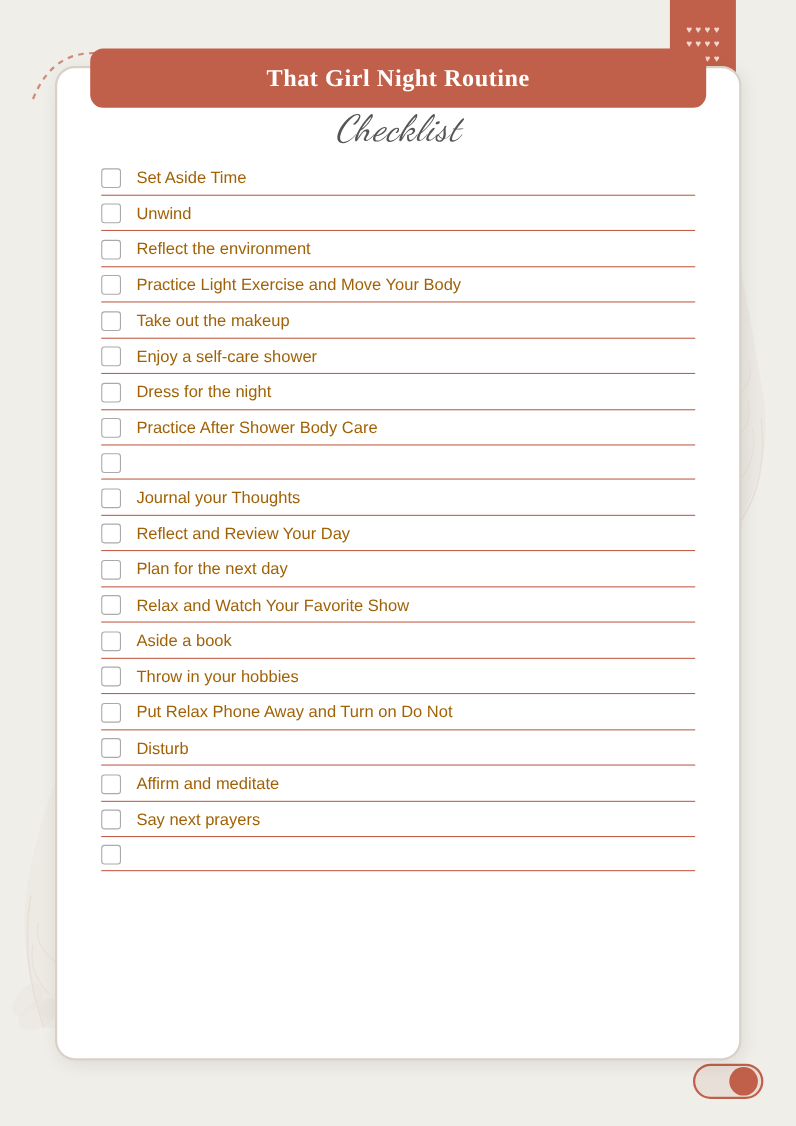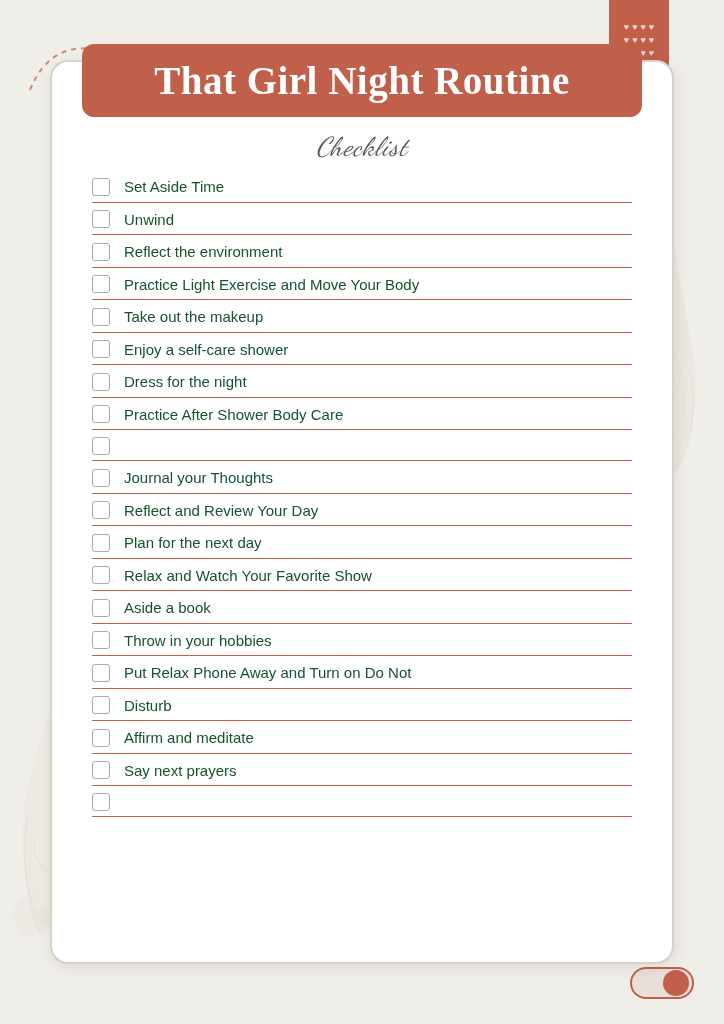--- a/index.html
+++ b/index.html
@@ -118,33 +118,33 @@
     .title-banner {
       background-color: #c1604a;
       border-radius: 12px;
       margin: -18px 30px 0 30px;
       padding: 14px 20px;
       text-align: center;
     }
 
     .title-text {
       color: white;
-      font-size: 39px;
+      font-size: 22px;
       font-family: 'Georgia', serif;
       font-weight: bold;
       letter-spacing: 0.5px;
     }
 
     
     .checklist-subtitle {
       text-align: center;
       font-family: cursive, 'Dancing Script', Georgia;
-      font-size: 26px;
+      font-size: 33px;
       color: #555;
-      margin: 14px 0 8px 0;
+      margin: 0 0 8px 0;
       font-style: italic;
       font-weight: 300;
       letter-spacing: 1px;
     }
 
     
     .checklist-container {
       flex: 1;
       overflow: hidden;
       padding: 0 40px 0 40px;
@@ -166,21 +166,21 @@
       width: 18px;
       height: 18px;
       border: 1.5px solid #aaa;
       border-radius: 3px;
       flex-shrink: 0;
       background: white;
     }
 
     .item-text {
       font-size: 15px;
-      color: #14532d;
+      color: #a16207;
       font-family: Arial, sans-serif;
       flex: 1;
       line-height: 1.3;
     }
 
     
     .curve-deco {
       position: absolute;
       top: 30px;
       left: 20px;

